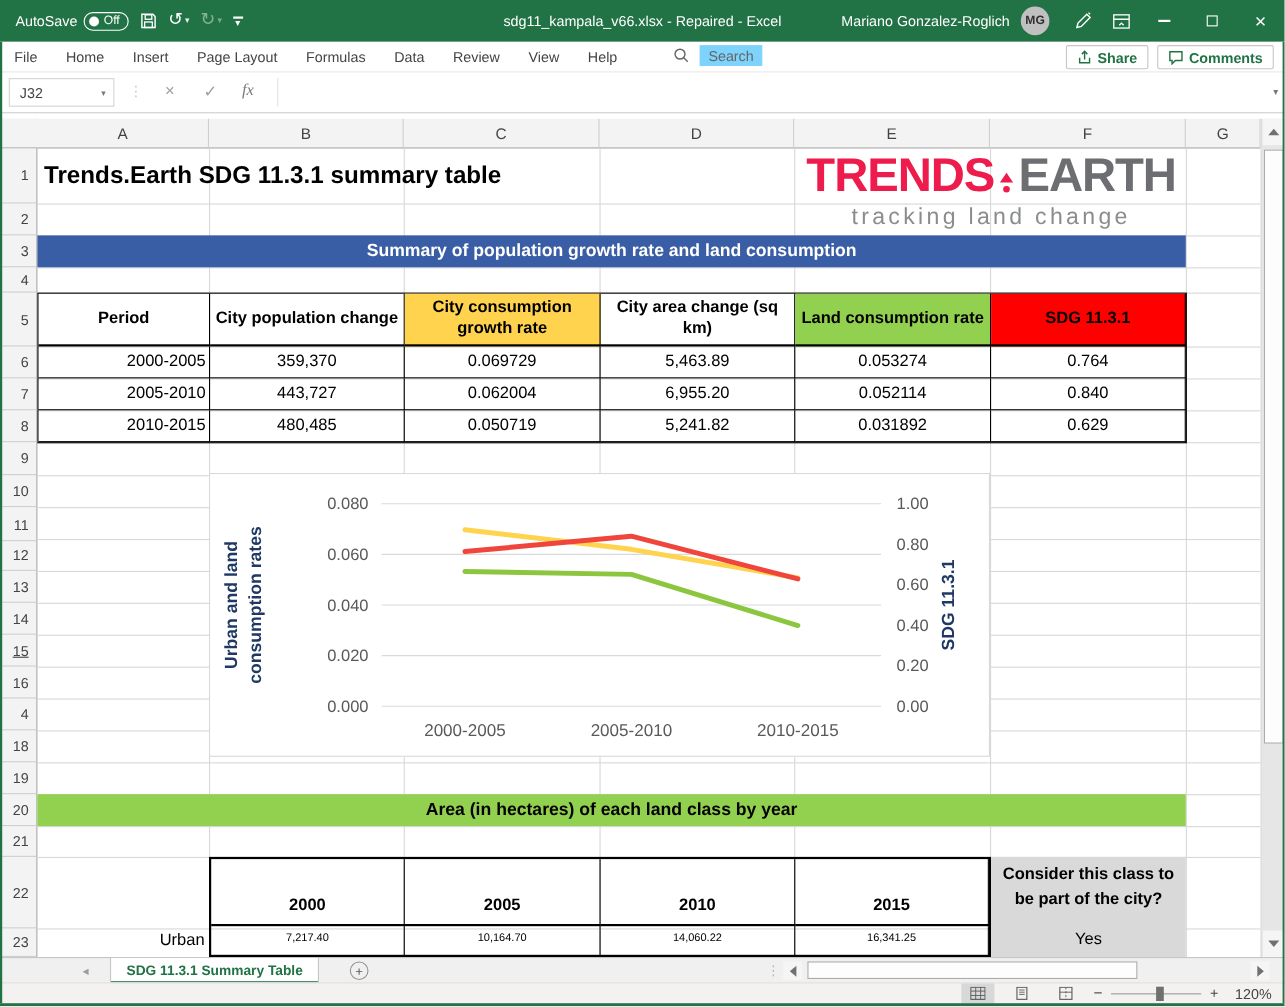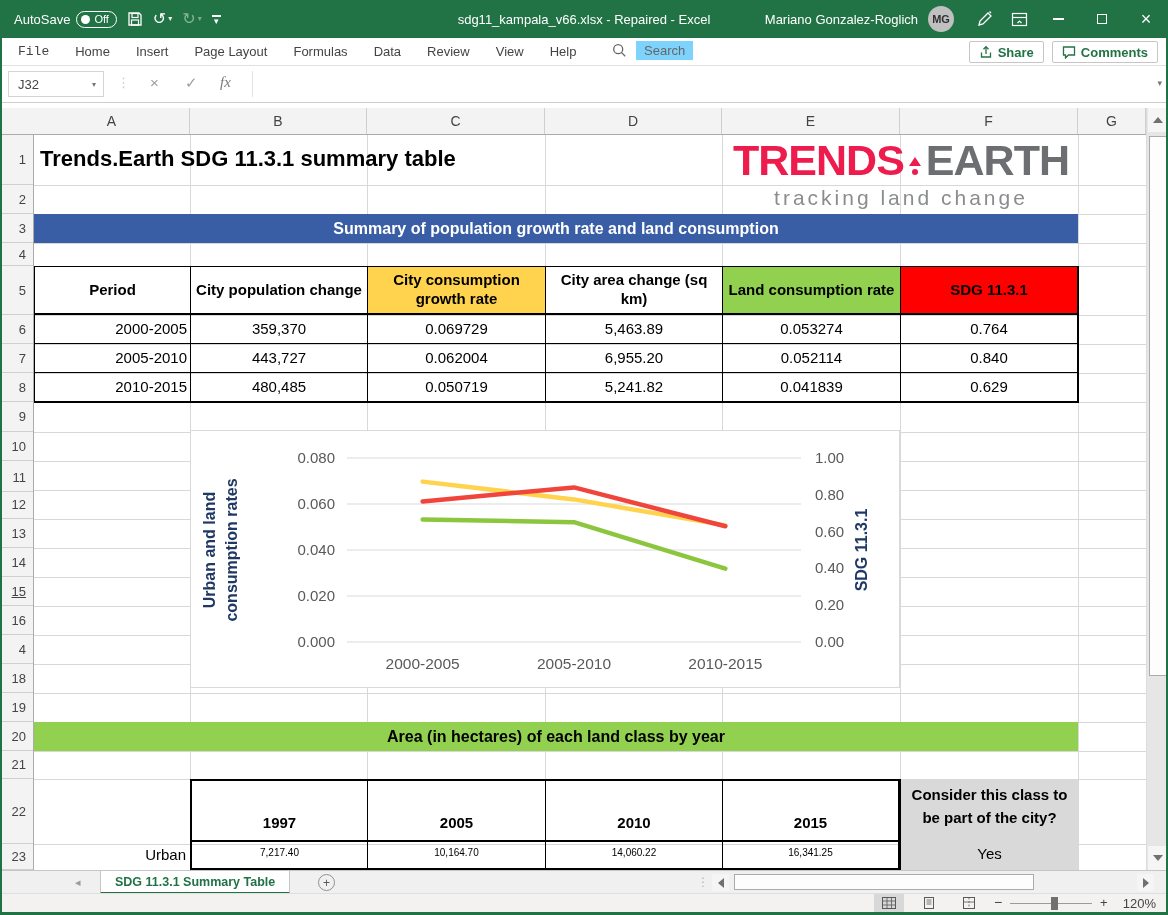--- a/index.html
+++ b/index.html
@@ -187,21 +187,21 @@
       <span class="win-btn">
           <span class="glyph-max"></span>
         </span>
       <span class="win-btn">
           <span class="glyph-close">×</span>
         </span>
     </div>
   </div>
 
   <div class="ribbon">
-    <span class="rtab" style="padding-left:18px;font-family:Liberation Mono, monospace;">File</span>
+    <span class="rtab" style="padding-left:13px;">File</span>
     <span class="rtab">Home</span>
     <span class="rtab">Insert</span>
     <span class="rtab">Page Layout</span>
     <span class="rtab">Formulas</span>
     <span class="rtab">Data</span>
     <span class="rtab">Review</span>
     <span class="rtab">View</span>
     <span class="rtab">Help</span>
     <span class="ribbon-search">
       <svg width="15" height="15" viewBox="0 0 15 15">
@@ -344,21 +344,21 @@
     <div class="st-cell">443,727</div>
     <div class="st-cell">0.062004</div>
     <div class="st-cell">6,955.20</div>
     <div class="st-cell">0.052114</div>
     <div class="st-cell">0.840</div>
 
     <div class="st-cell st-right">2010-2015</div>
     <div class="st-cell">480,485</div>
     <div class="st-cell">0.050719</div>
     <div class="st-cell">5,241.82</div>
-    <div class="st-cell">0.041839</div>
+    <div class="st-cell">0.031892</div>
     <div class="st-cell">0.629</div>
   </div>
 
   <div class="chart-frame" id="chart-frame"><svg width="708" height="256">
         <line x1="156" y1="211" x2="610" y2="211" stroke="#D9D9D9" stroke-width="1"></line>
         <text x="144" y="216" text-anchor="end" font-size="15" fill="#595959" font-family="Liberation Sans, sans-serif">0.000</text>
         <line x1="156" y1="165" x2="610" y2="165" stroke="#D9D9D9" stroke-width="1"></line>
         <text x="144" y="170" text-anchor="end" font-size="15" fill="#595959" font-family="Liberation Sans, sans-serif">0.020</text>
         <line x1="156" y1="119" x2="610" y2="119" stroke="#D9D9D9" stroke-width="1"></line>
         <text x="144" y="124" text-anchor="end" font-size="15" fill="#595959" font-family="Liberation Sans, sans-serif">0.040</text>
@@ -379,21 +379,21 @@
         <polyline points="231.66666666666669,88.4698 383,91.1378 534.3333333333333,137.6484" fill="none" stroke="#8CC63F" stroke-width="4.5" stroke-linejoin="round" stroke-linecap="round"></polyline>
         <polyline points="231.66666666666669,70.424 383,56.44 534.3333333333333,95.264" fill="none" stroke="#F0453C" stroke-width="4.5" stroke-linejoin="round" stroke-linecap="round"></polyline>
         <text x="24" y="119" text-anchor="middle" font-size="16" font-weight="bold" fill="#1F3864" transform="rotate(-90 24 119)" font-family="Liberation Sans, sans-serif">Urban and land</text>
         <text x="46" y="119" text-anchor="middle" font-size="16" font-weight="bold" fill="#1F3864" transform="rotate(-90 46 119)" font-family="Liberation Sans, sans-serif">consumption rates</text>
         <text x="676" y="119" text-anchor="middle" font-size="16" font-weight="bold" fill="#1F3864" transform="rotate(-90 676 119)" font-family="Liberation Sans, sans-serif">SDG 11.3.1</text>
       </svg></div>
 
   <div class="banner banner-green">Area (in hectares) of each land class by year</div>
 
   <div class="area-table">
-    <div class="at-head">1997</div>
+    <div class="at-head">2000</div>
     <div class="at-head">2005</div>
     <div class="at-head">2010</div>
     <div class="at-head">2015</div>
     <div class="at-val">7,217.40</div>
     <div class="at-val">10,164.70</div>
     <div class="at-val">14,060.22</div>
     <div class="at-val">16,341.25</div>
   </div>
   <div class="urban-label">Urban</div>
   <div class="consider-box">

